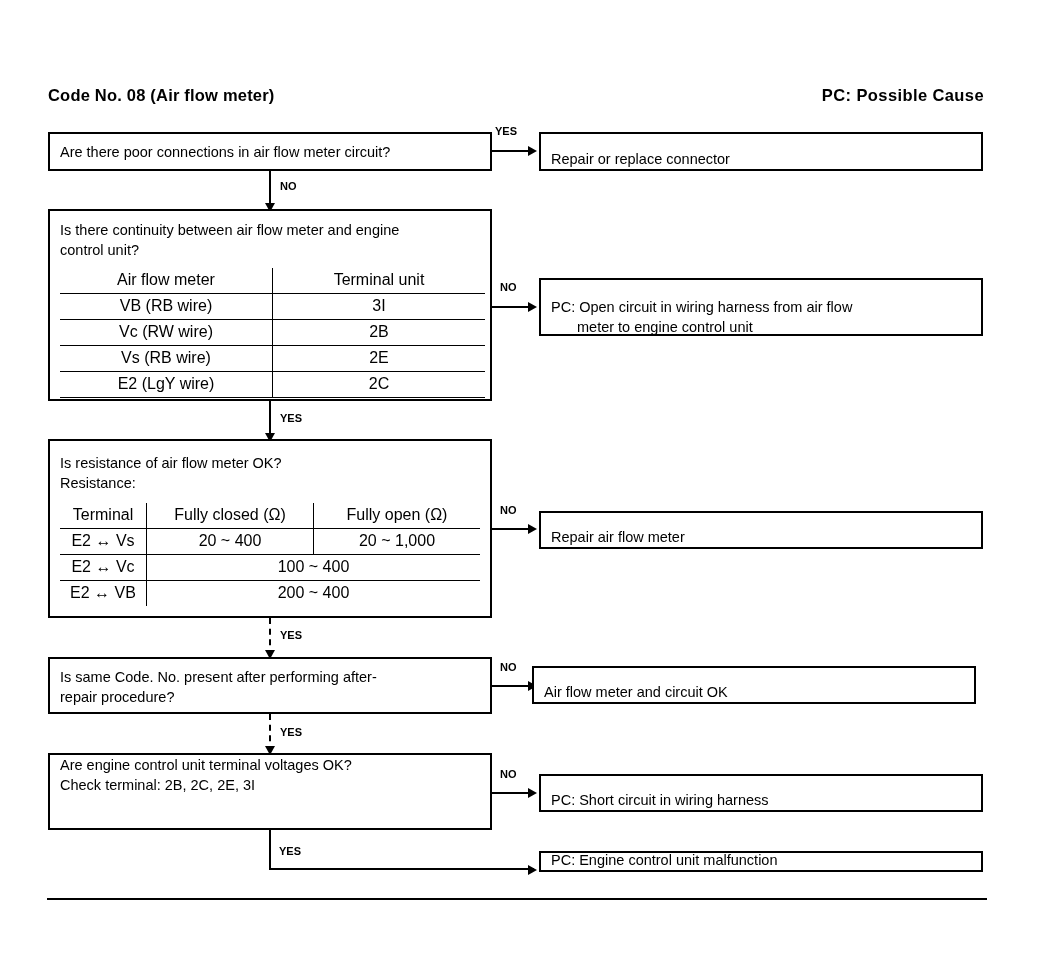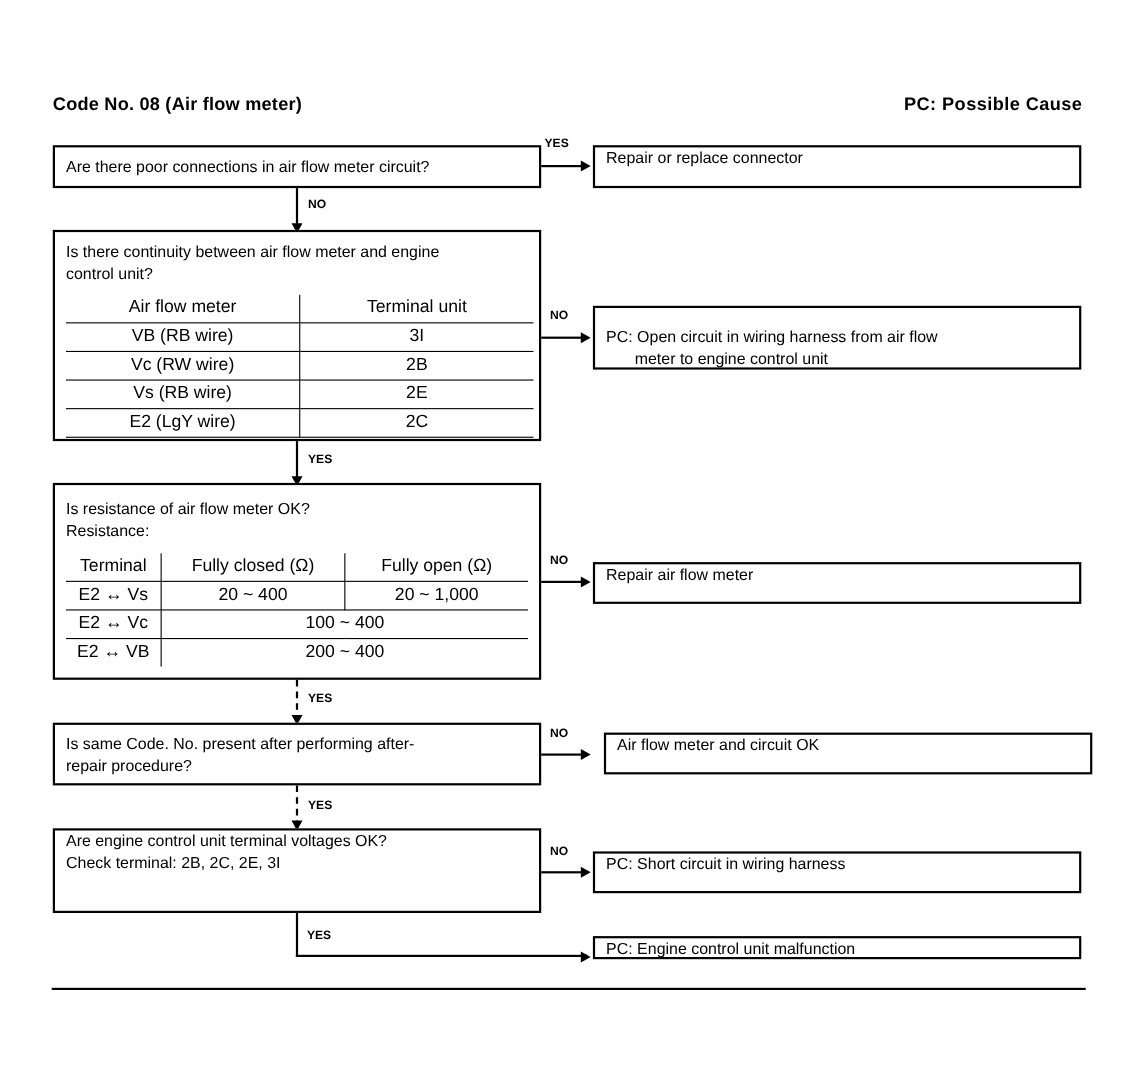--- a/index.html
+++ b/index.html
@@ -50,21 +50,21 @@
   .box .btext {
     font-size: 14.5px;
     line-height: 20px;
     padding: 7px 10px 0 10px;
   }
   .rbox .btext {
     padding-top: 0;
   }
   .rbox {
     display: flex;
-    align-items: flex-start;
+    align-items: flex-end;
   }
   .rbox .btext {
     padding: 0 10px;
   }
 
   
   .vline {
     background: #000;
     width: 2px;
   }
@@ -241,21 +241,21 @@
     <div class="btext" style="padding-top:8px;">
       <div>Is same Code. No. present after performing after-</div>
       <div>repair procedure?</div>
     </div>
   </div>
 
   <div class="abs hline" style="left:492px; top:685px; width:42px;"></div>
   <div class="abs arrow-r" style="left:528px; top:681px;"></div>
   <div class="abs lbl" style="left:500px; top:661px;">NO</div>
 
-  <div class="abs box rbox" style="left:549px; top:666px; width:444px; height:38px;">
+  <div class="abs box rbox" style="left:532px; top:666px; width:444px; height:38px;">
     <div class="btext">Air flow meter and circuit OK</div>
   </div>
 
   <div class="abs dash-v" style="left:269px; top:714px; height:38px;"></div>
   <div class="abs arrow-d" style="left:265px; top:746px;"></div>
   <div class="abs lbl" style="left:280px; top:726px;">YES</div>
 
   <div class="abs box" style="left:48px; top:753px; width:444px; height:77px;">
     <div class="btext" style="padding-top:0;">
       <div>Are engine control unit terminal voltages OK?</div>

